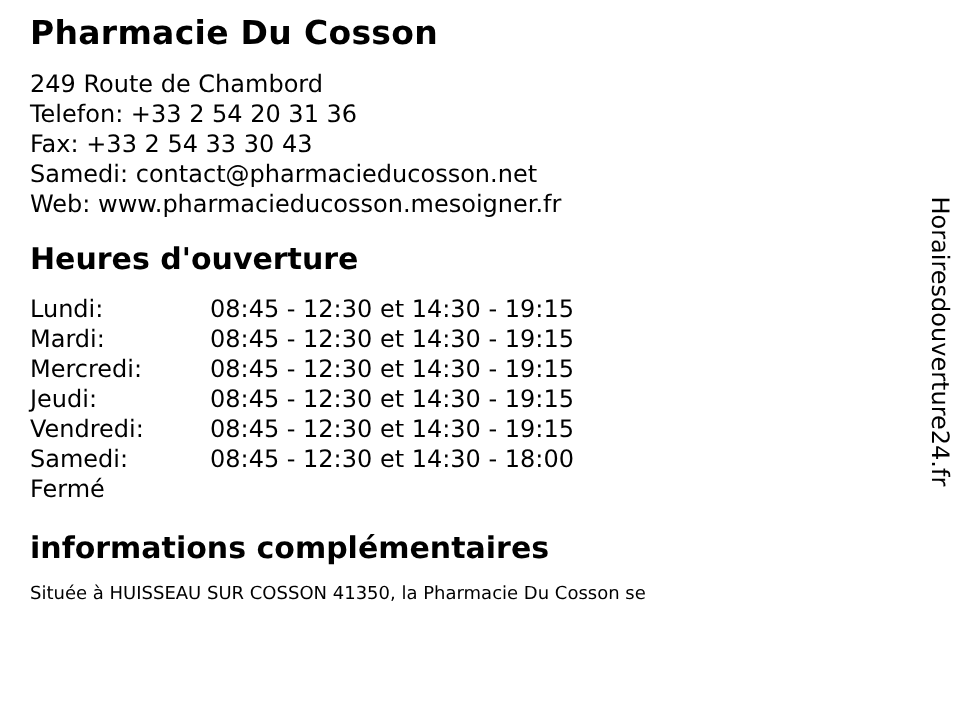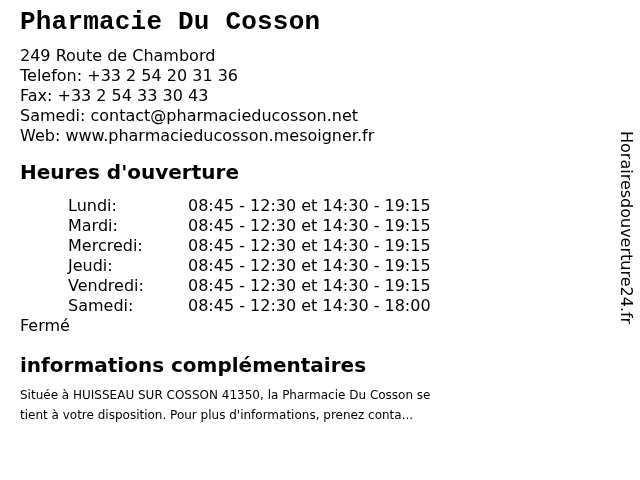--- a/index.html
+++ b/index.html
@@ -14,25 +14,24 @@
     background: #ffffff;
     color: #000000;
     font-family: "DejaVu Sans", "Liberation Sans", sans-serif;
     overflow: hidden;
   }
   .content {
     padding: 10px 0 0 20px;
   }
   .title {
     margin: 0;
-    font-size: 26px;
+    font-size: 22px;
     line-height: 25px;
     font-weight: bold;
     letter-spacing: 0.2px;
-    font-family: Liberation Mono, monospace;
   }
   .contact-block {
     margin-top: 11px;
     font-size: 16px;
     line-height: 20px;
   }
   .contact-block .line {
     white-space: nowrap;
   }
   .section-heading {
@@ -48,21 +47,20 @@
     margin-top: 15px;
     font-size: 16px;
     line-height: 20px;
   }
   .hours-table .row {
     display: flex;
   }
   .hours-table .day {
     flex: 0 0 120px;
     width: 120px;
-    margin-left: 48px;
   }
   .hours-table .hours {
     white-space: nowrap;
   }
   .info-text {
     margin-top: 11px;
     font-size: 12px;
     line-height: 20px;
   }
   .info-text .pline {
@@ -124,19 +122,18 @@
       </div>
       <div class="row">
         <span class="hours">Fermé</span>
       </div>
     </div>
 
     <h2 class="section-heading more">informations complémentaires</h2>
 
     <div class="info-text">
       <div class="pline">Située à HUISSEAU SUR COSSON 41350, la Pharmacie Du Cosson se</div>
-      <div class="pline">tient à votre disposition. Pour plus d'informations, prenez conta...</div>
     </div>
 
   </div>
 
   <div class="watermark">Horairesdouverture24.fr</div>
 </div>
 
 </body></html>

